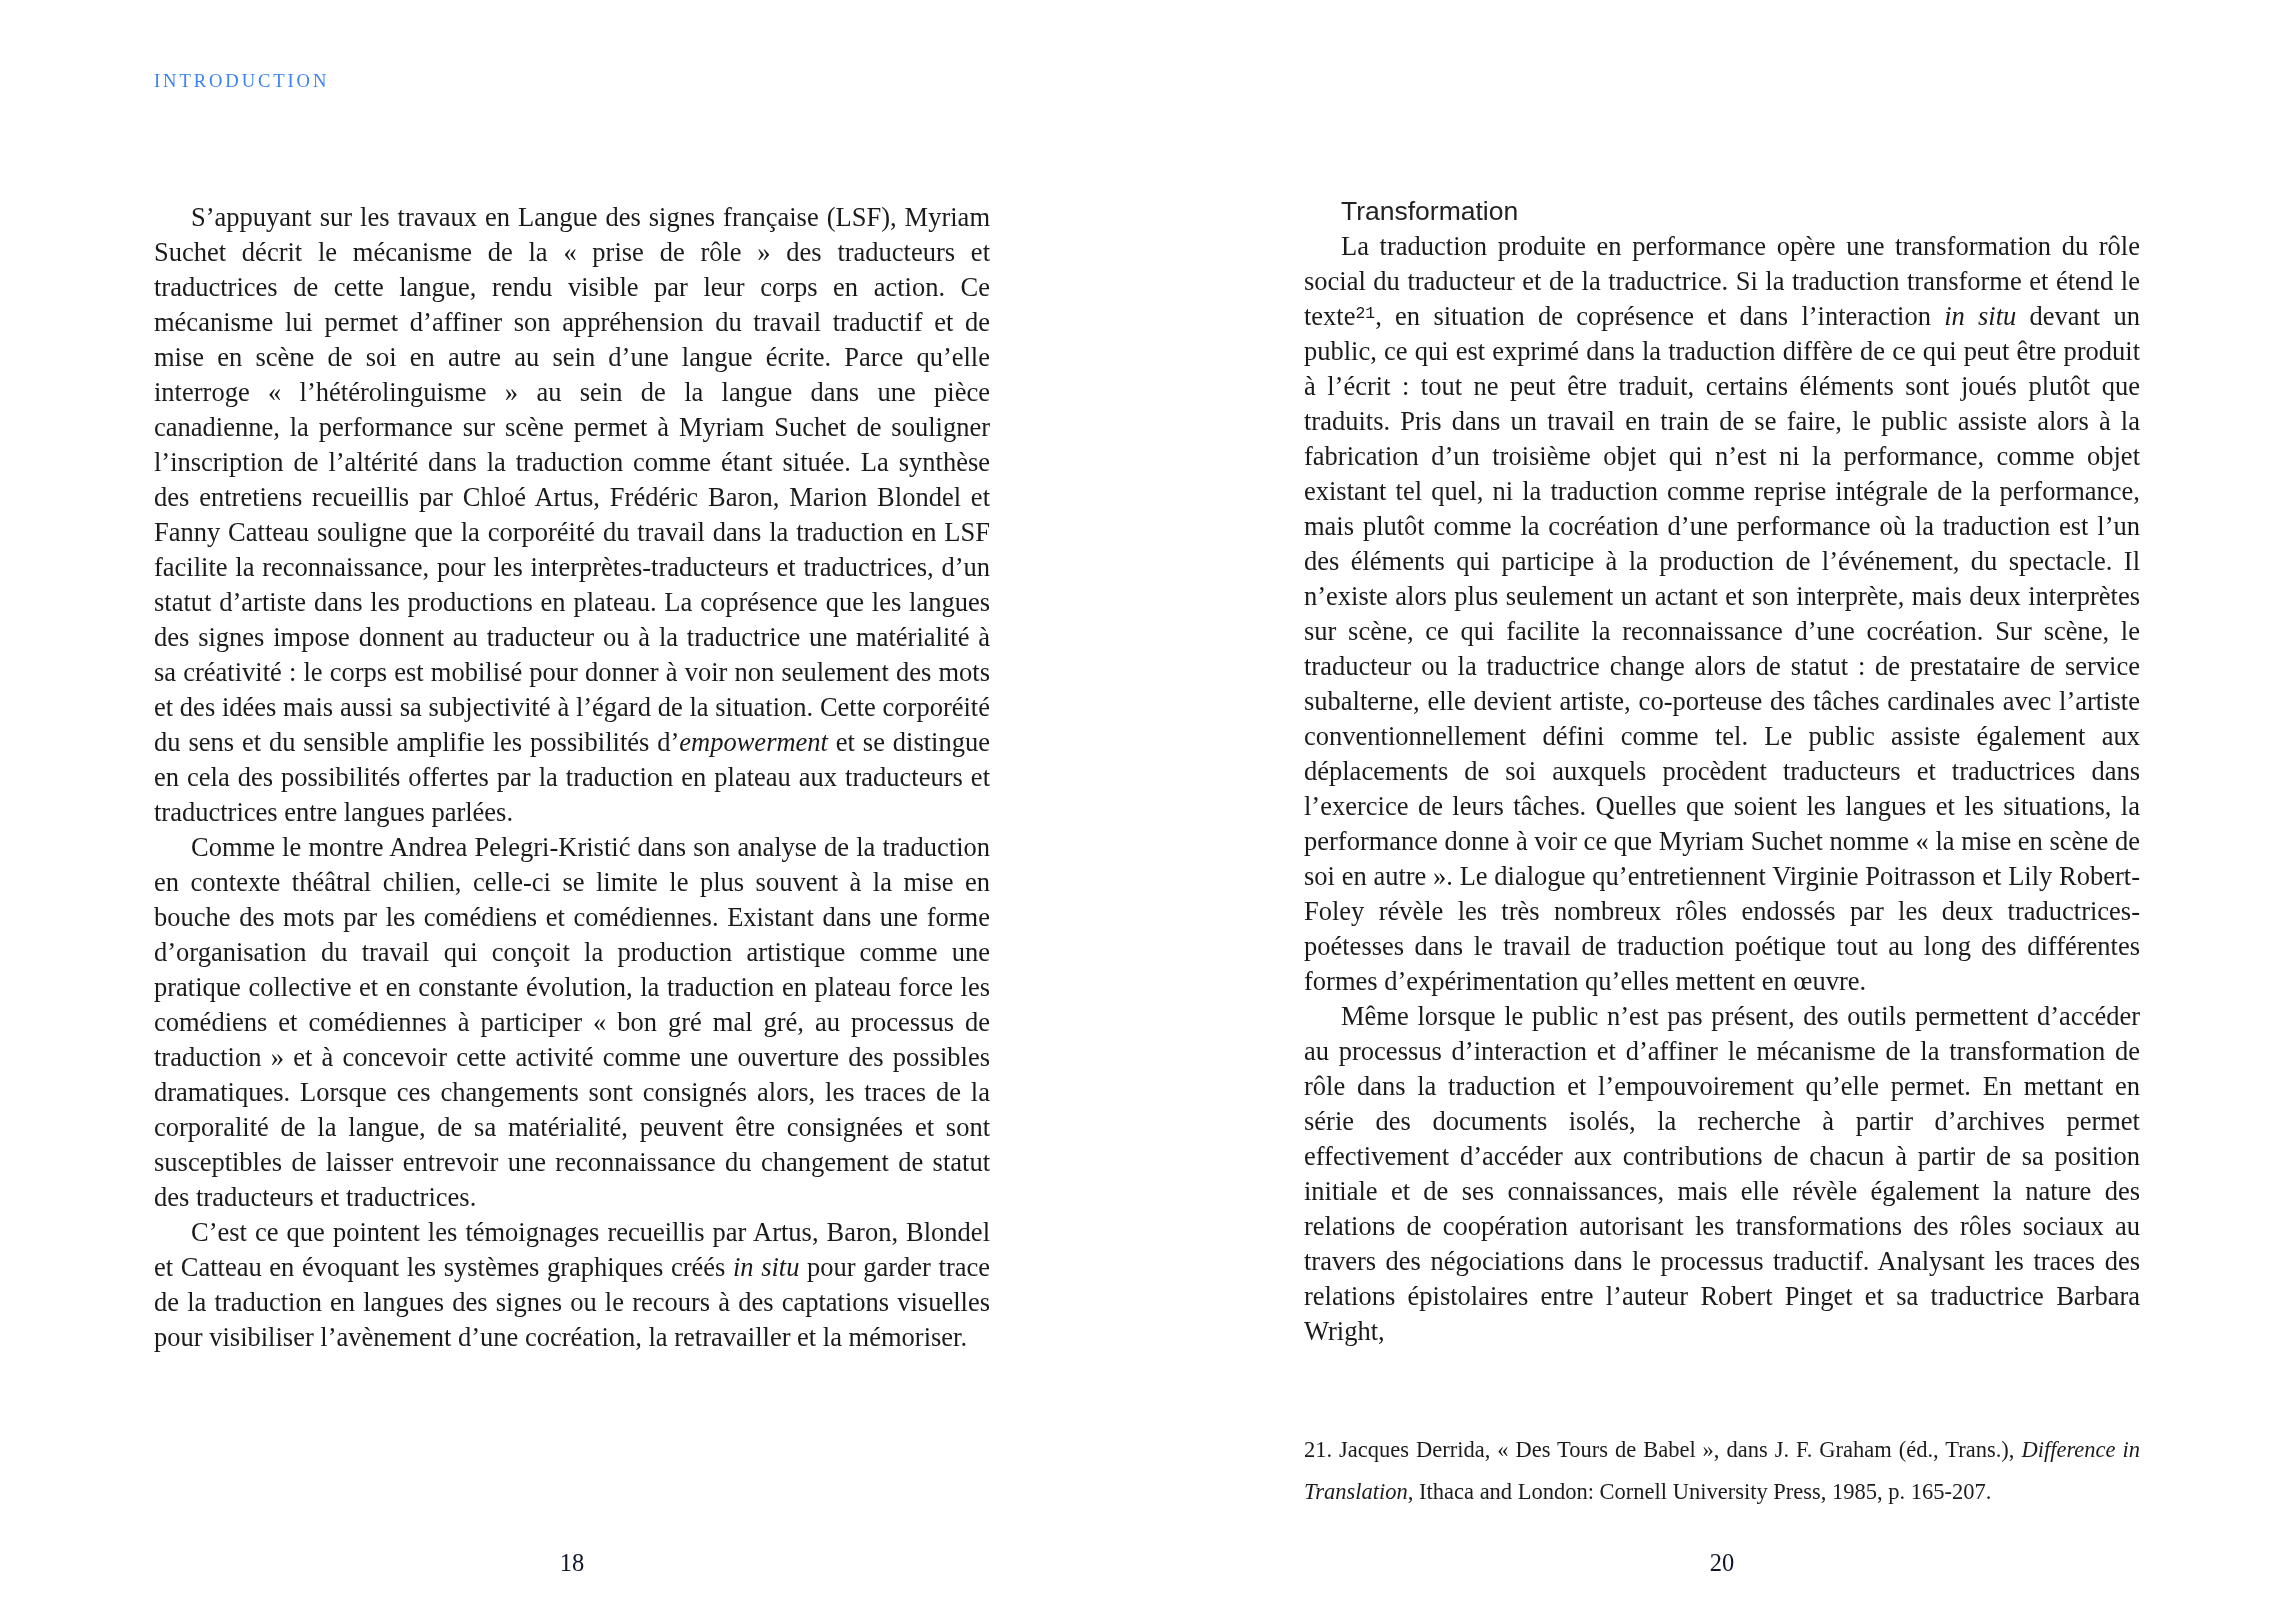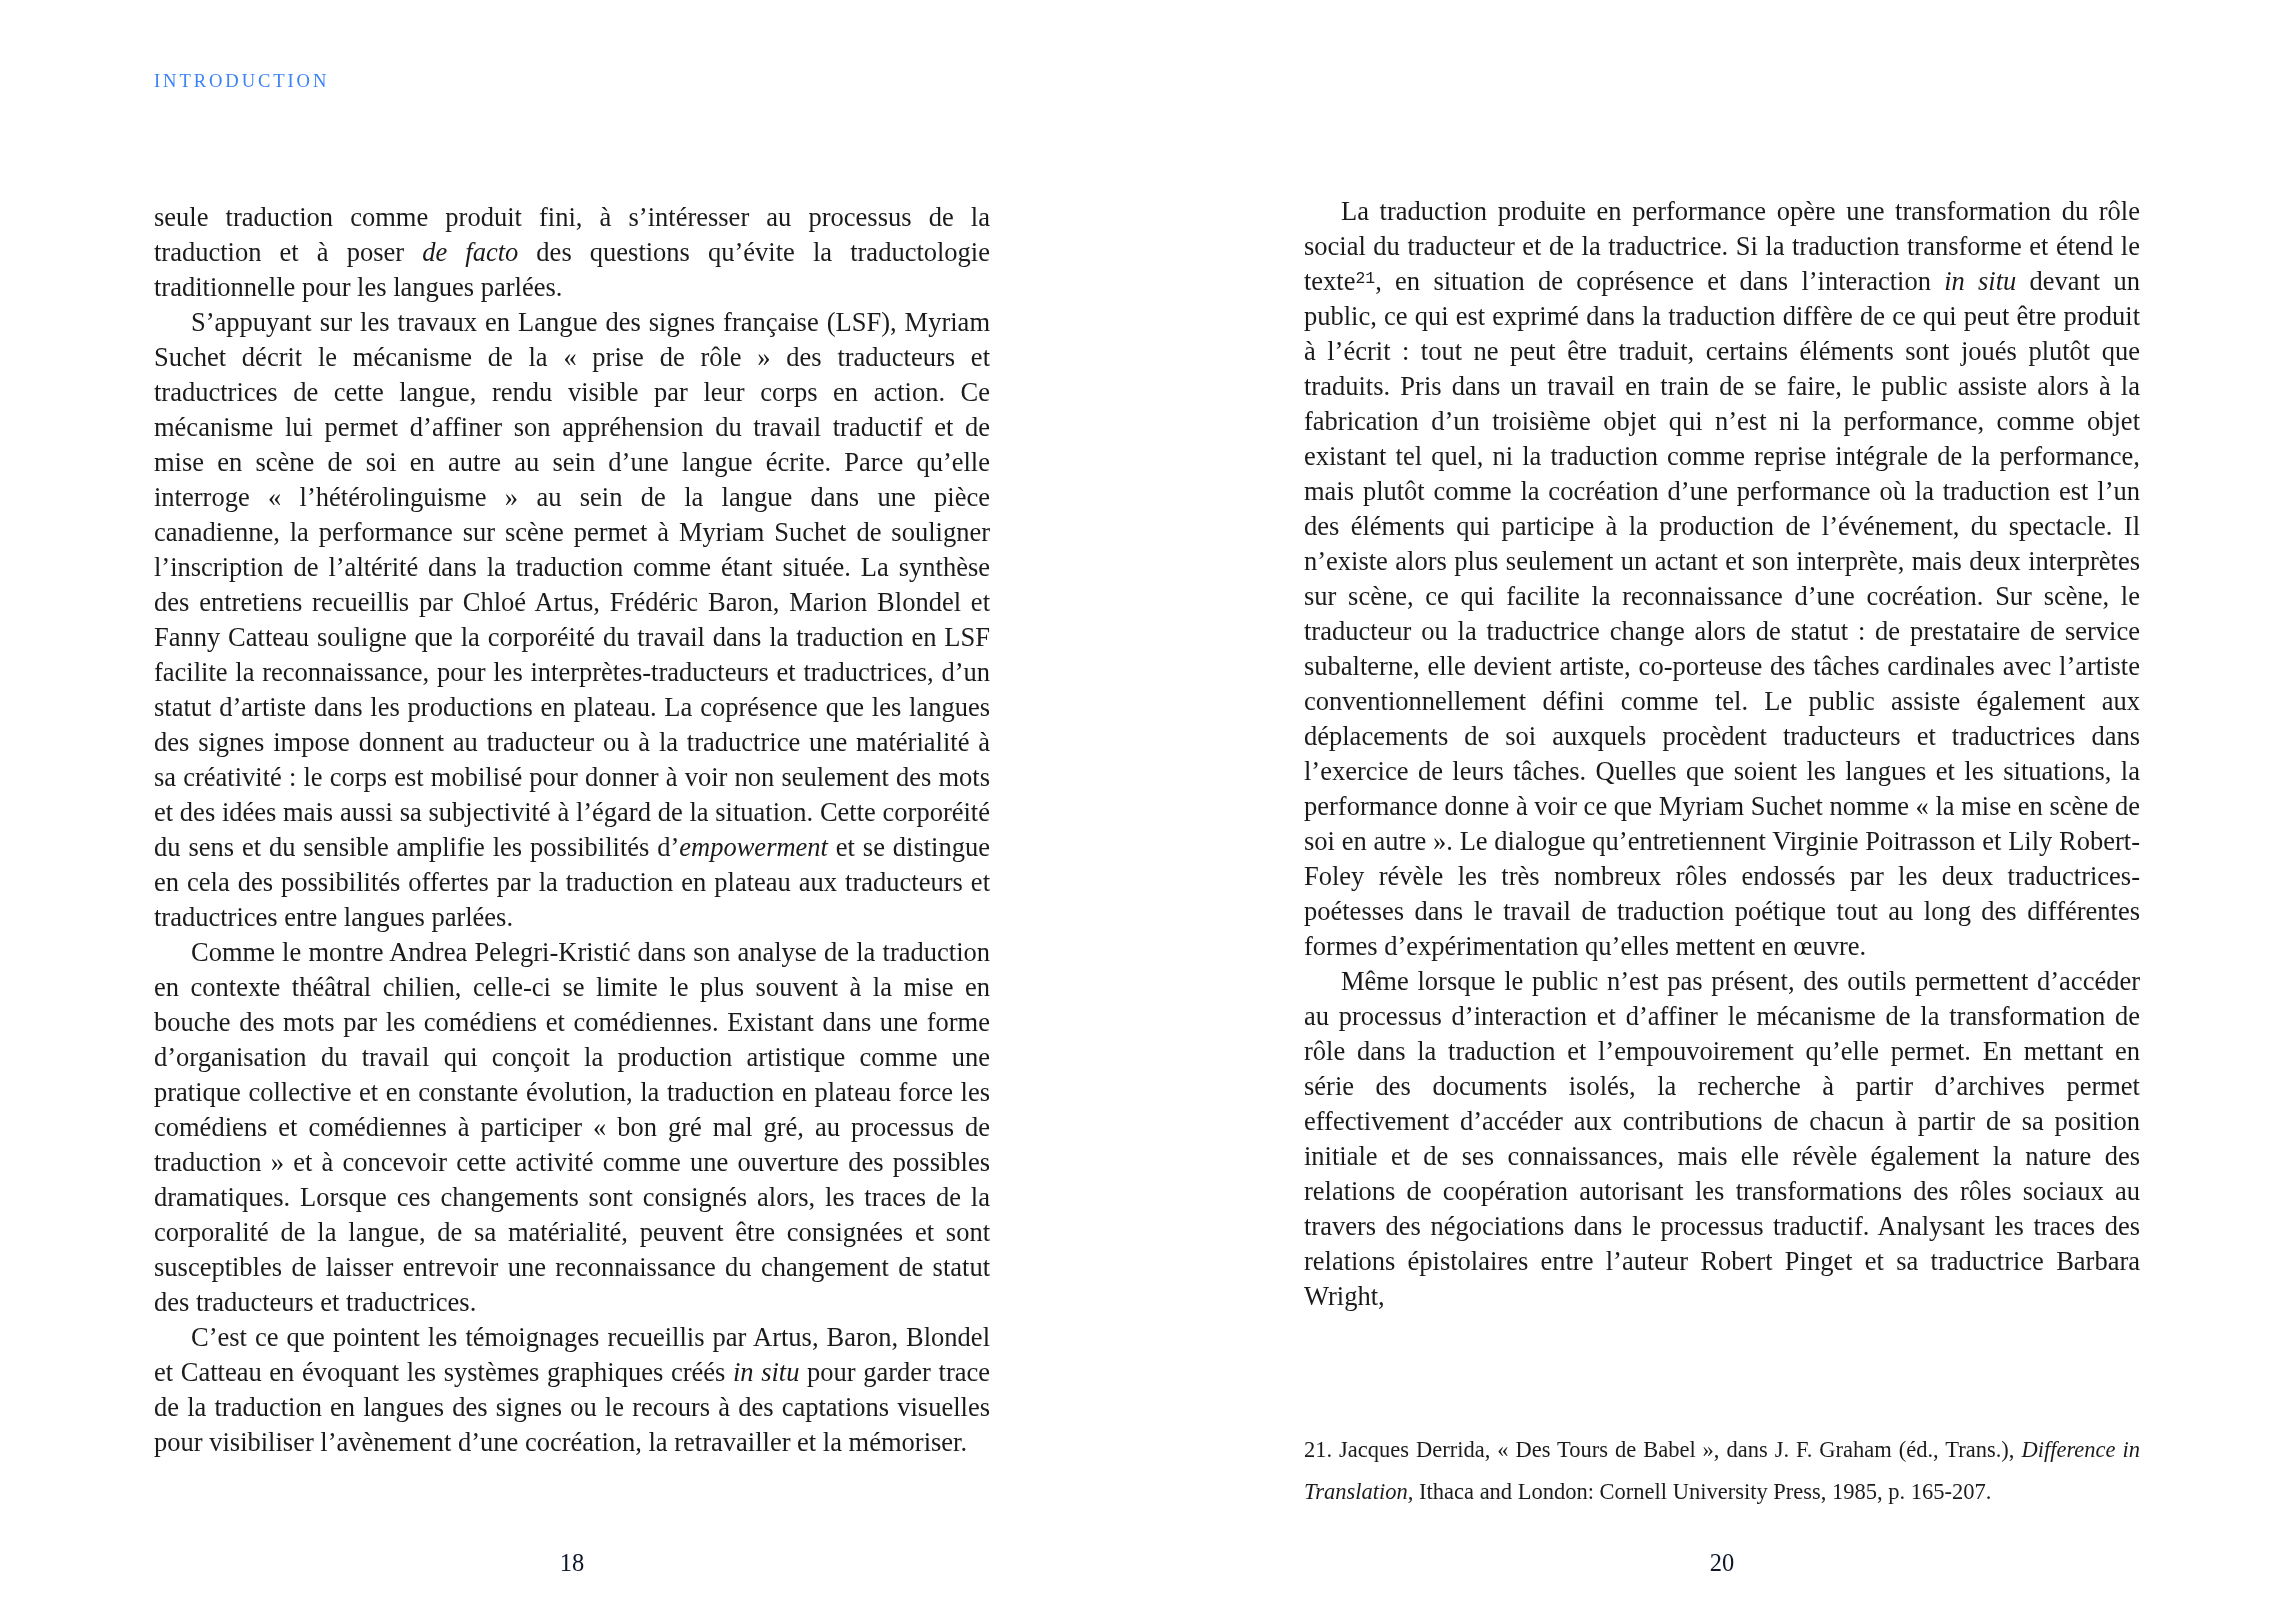--- a/index.html
+++ b/index.html
@@ -73,27 +73,27 @@
   }
   .pagenum-left  { left: 154px; }
   .pagenum-right { left: 1304px; }
 </style>
 </head>
 <body>
 
 <div class="running-header">INTRODUCTION</div>
 
 <div class="col col-left">
-    <p class="para"><span>seule traduction comme produit fini, à s’intéresser au processus de la traduction et à poser </span><em>de facto</em><span> des questions qu’évite la traductologie traditionnelle pour les langues parlées.</span></p>
     <p class="para indent"><span>S’appuyant sur les travaux en Langue des signes française (LSF), Myriam Suchet décrit le mécanisme de la «&nbsp;prise de rôle&nbsp;» des traducteurs et traductrices de cette langue, rendu visible par leur corps en action. Ce mécanisme lui permet d’affiner son appréhension du travail traductif et de mise en scène de soi en autre au sein d’une langue écrite. Parce qu’elle interroge «&nbsp;l’hétérolinguisme&nbsp;» au sein de la langue dans une pièce canadienne, la performance sur scène permet à Myriam Suchet de souligner l’inscription de l’altérité dans la traduction comme étant située. La synthèse des entretiens recueillis par Chloé Artus, Frédéric Baron, Marion Blondel et Fanny Catteau souligne que la corporéité du travail dans la traduction en LSF facilite la reconnaissance, pour les interprètes-traducteurs et traductrices, d’un statut d’artiste dans les productions en plateau. La coprésence que les langues des signes impose donnent au traducteur ou à la traductrice une matérialité à sa créativité&nbsp;: le corps est mobilisé pour donner à voir non seulement des mots et des idées mais aussi sa subjectivité à l’égard de la situation. Cette corporéité du sens et du sensible amplifie les possibilités d’</span><em>empowerment</em><span> et se distingue en cela des possibilités offertes par la traduction en plateau aux traducteurs et traductrices entre langues parlées.</span></p>
     <p class="para indent"><span>Comme le montre Andrea Pelegri-Kristić dans son analyse de la traduction en contexte théâtral chilien, celle-ci se limite le plus souvent à la mise en bouche des mots par les comédiens et comédiennes. Existant dans une forme d’organisation du travail qui conçoit la production artistique comme une pratique collective et en constante évolution, la traduction en plateau force les comédiens et comédiennes à participer «&nbsp;bon gré mal gré, au processus de traduction&nbsp;» et à concevoir cette activité comme une ouverture des possibles dramatiques. Lorsque ces changements sont consignés alors, les traces de la corporalité de la langue, de sa matérialité, peuvent être consignées et sont susceptibles de laisser entrevoir une reconnaissance du changement de statut des traducteurs et traductrices.</span></p>
     <p class="para indent"><span>C’est ce que pointent les témoignages recueillis par Artus, Baron, Blondel et Catteau en évoquant les systèmes graphiques créés </span><em>in situ</em><span> pour garder trace de la traduction en langues des signes ou le recours à des captations visuelles pour visibiliser l’avènement d’une cocréation, la retravailler et la mémoriser.</span></p>
   </div>
 
 <div class="col col-right">
+  <h2 class="section-heading">Transformation</h2>
   <div>
       <p class="para indent"><span>La traduction produite en performance opère une transformation du rôle social du traducteur et de la traductrice. Si la traduction transforme et étend le texte</span><sup>21</sup><span>, en situation de coprésence et dans l’interaction </span><em>in situ</em><span> devant un public, ce qui est exprimé dans la traduction diffère de ce qui peut être produit à l’écrit&nbsp;: tout ne peut être traduit, certains éléments sont joués plutôt que traduits. Pris dans un travail en train de se faire, le public assiste alors à la fabrication d’un troisième objet qui n’est ni la performance, comme objet existant tel quel, ni la traduction comme reprise intégrale de la performance, mais plutôt comme la cocréation d’une performance où la traduction est l’un des éléments qui participe à la production de l’événement, du spectacle. Il n’existe alors plus seulement un actant et son interprète, mais deux interprètes sur scène, ce qui facilite la reconnaissance d’une cocréation. Sur scène, le traducteur ou la traductrice change alors de statut&nbsp;: de prestataire de service subalterne, elle devient artiste, co-porteuse des tâches cardinales avec l’artiste conventionnellement défini comme tel. Le public assiste également aux déplacements de soi auxquels procèdent traducteurs et traductrices dans l’exercice de leurs tâches. Quelles que soient les langues et les situations, la performance donne à voir ce que Myriam Suchet nomme «&nbsp;la mise en scène de soi en autre&nbsp;». Le dialogue qu’entretiennent Virginie Poitrasson et Lily Robert-Foley révèle les très nombreux rôles endossés par les deux traductrices-poétesses dans le travail de traduction poétique tout au long des différentes formes d’expérimentation qu’elles mettent en œuvre.</span></p>
       <p class="para indent"><span>Même lorsque le public n’est pas présent, des outils permettent d’accéder au processus d’interaction et d’affiner le mécanisme de la transformation de rôle dans la traduction et l’empouvoirement qu’elle permet. En mettant en série des documents isolés, la recherche à partir d’archives permet effectivement d’accéder aux contributions de chacun à partir de sa position initiale et de ses connaissances, mais elle révèle également la nature des relations de coopération autorisant les transformations des rôles sociaux au travers des négociations dans le processus traductif. Analysant les traces des relations épistolaires entre l’auteur Robert Pinget et sa traductrice Barbara Wright,</span></p>
     </div>
 </div>
 
 <div class="footnote"><span>21. Jacques Derrida, «&nbsp;Des Tours de Babel&nbsp;», dans J. F. Graham (éd., Trans.), </span><em>Difference in Translation,</em><span> Ithaca and London: Cornell University Press, 1985, p. 165-207.</span></div>
 
 <div class="pagenum pagenum-left">18</div>
 

